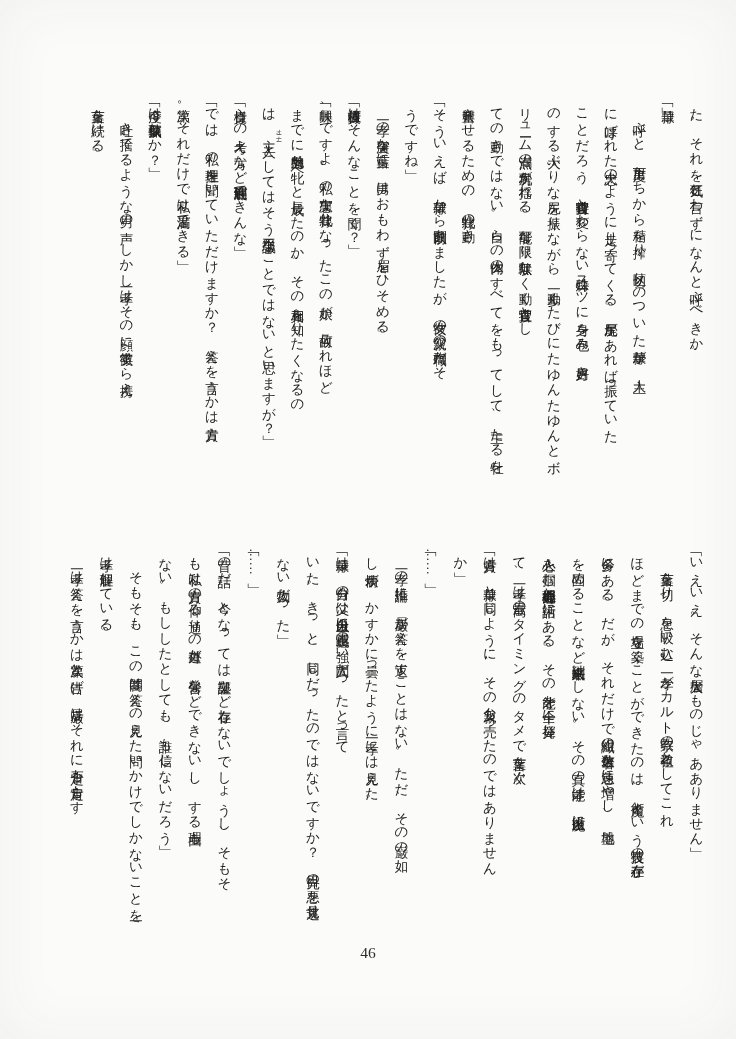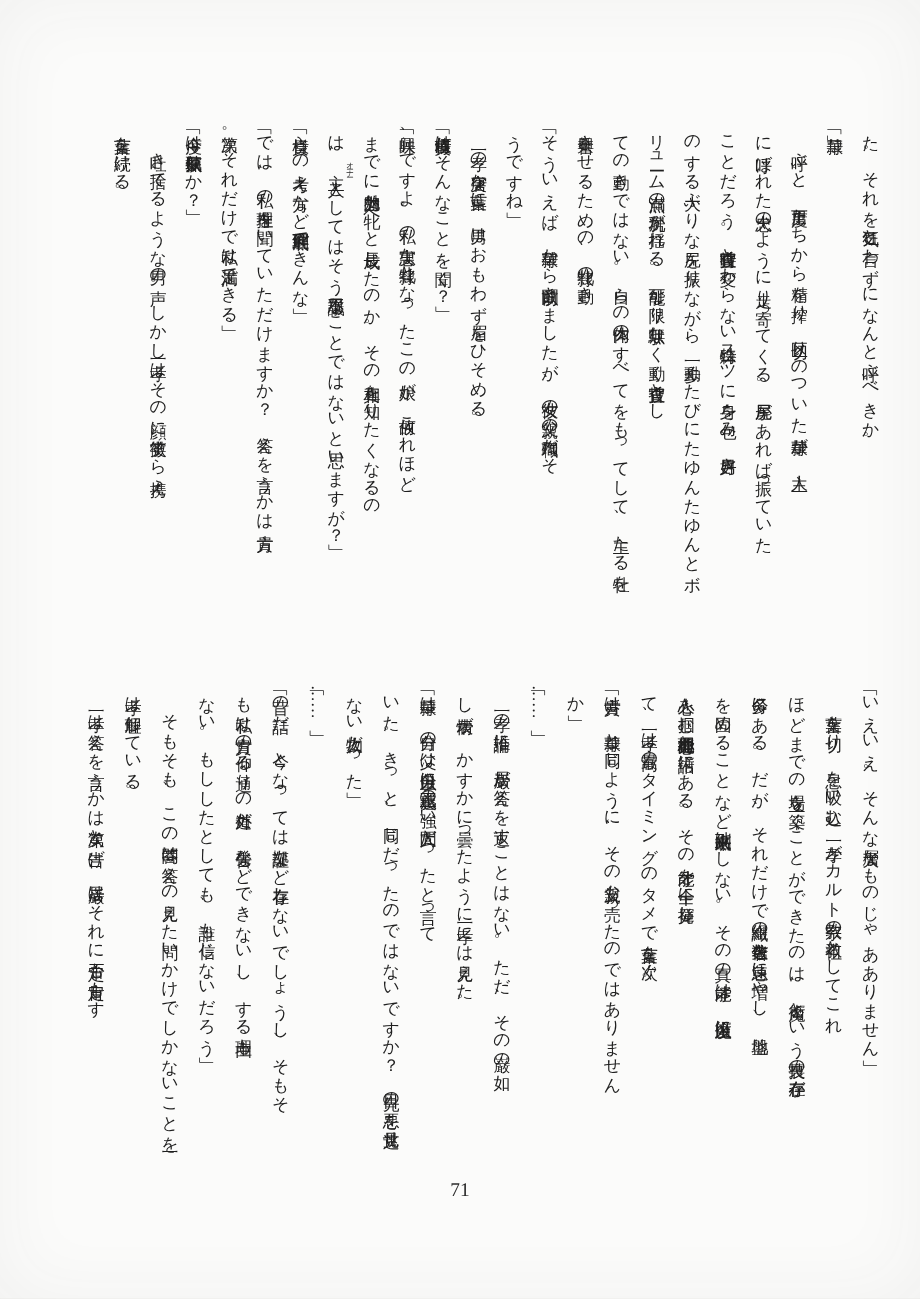--- a/index.html
+++ b/index.html
@@ -107,14 +107,14 @@
       <div class="line">いた。きっと、同じだったのではないですか？　目先の悪を見逃せ</div>
       <div class="line">ない人物だった」</div>
       <div class="line">「……」</div>
       <div class="line">「昔の話だ。今となっては証拠など存在しないでしょうし、そもそ</div>
       <div class="line">も私は貴方の仰る通りの外道だ。告発などできないし、する理由も</div>
       <div class="line">ない。もししたとしても、誰も信じないだろう」</div>
       <div class="line indent">そもそも、この問答は答えの見えた問いかけでしかないことを一</div>
       <div class="line">孝は理解している。</div>
       <div class="line indent">一孝は答えを言うかは次第と告げ、巌居はそれに否定も肯定もす</div>
     </section>
-  <div class="page-number">71</div>
+  <div class="page-number">46</div>
 </div>
 
 </body></html>

